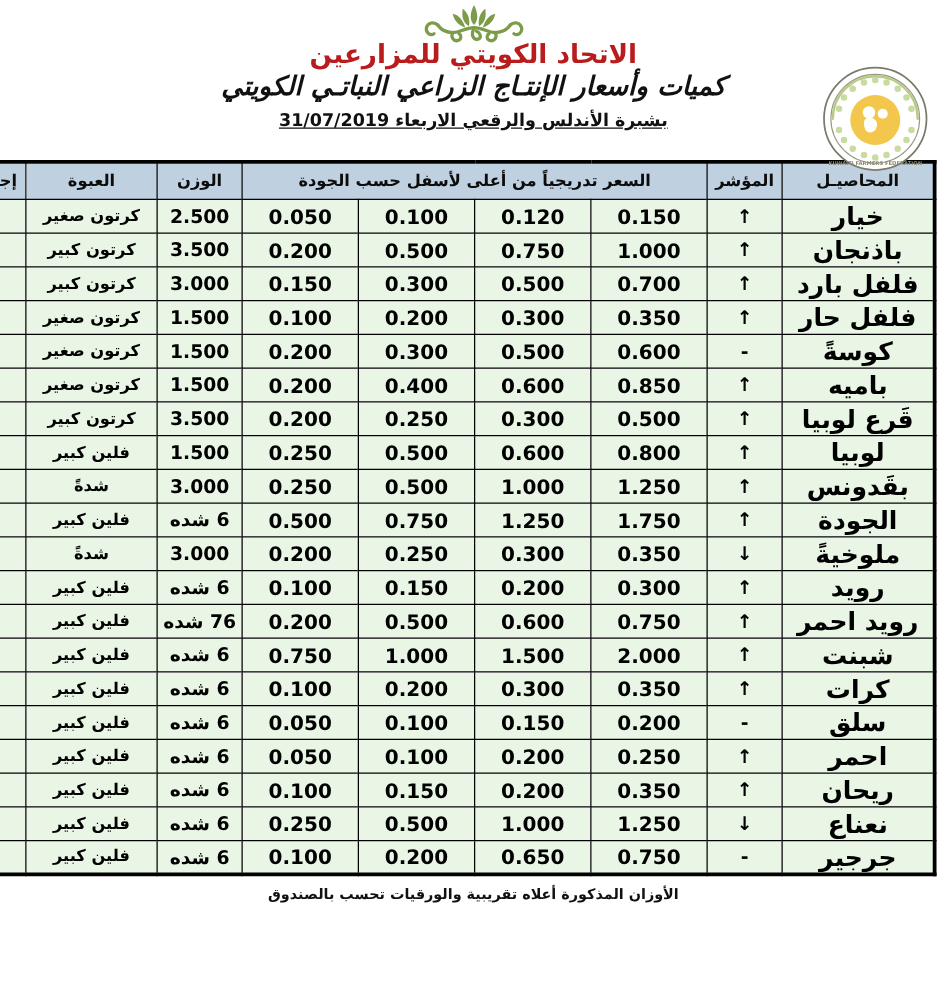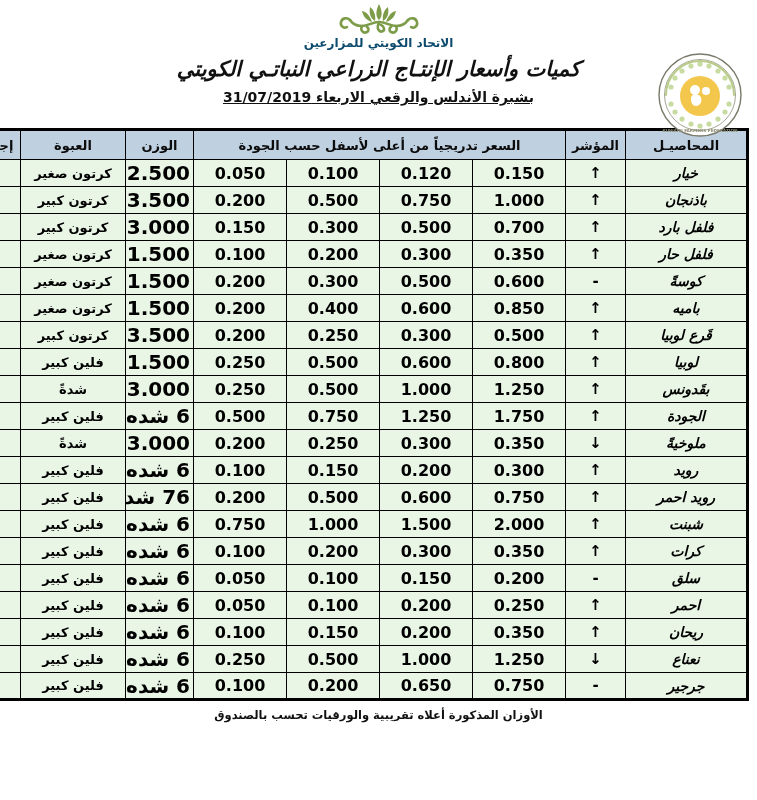--- a/index.html
+++ b/index.html
@@ -24,23 +24,23 @@
     height: 128px;
     text-align: center;
     padding-top: 2px;
   }
   .ornament {
     width: 110px; height: 34px;
     margin: 0 auto 0 auto;
     display: block;
   }
   .org-name {
-    font-size: 12px;
-    font-weight: bold;
-    color: #0c4a6e;
+    font-size: 21px;
+    font-weight: bold;
+    color: #b91c1c;
     letter-spacing: 0px;
     line-height: 18px;
     margin-top: -2px;
     direction: rtl;
   }
   .main-title {
     font-size: 21px;
     font-weight: bold;
     color: #111111;
     line-height: 28px;
@@ -91,37 +91,36 @@
     color: #0c0c0c;
     font-size: 13px;
     font-weight: bold;
     height: 30px;
   }
   table.pricing tbody td {
     background: #e9f6e6;
     color: #000000;
   }
   td.crop {
-    font-size: 14px;
-    font-weight: bold;
-    font-style: italic;
+    font-size: 20px;
+    font-weight: bold;
   }
   td.indicator {
     font-size: 15px;
     font-weight: bold;
     line-height: 1;
   }
   td.price {
     font-size: 16px;
     font-weight: bold;
     font-family: "DejaVu Sans", "Liberation Sans", sans-serif;
     direction: ltr;
   }
   td.weight {
-    font-size: 20px;
+    font-size: 15px;
     font-weight: bold;
   }
   td.pack {
     font-size: 13px;
     font-weight: bold;
   }
   td.total {
     font-size: 17px;
     font-weight: bold;
     direction: ltr;

